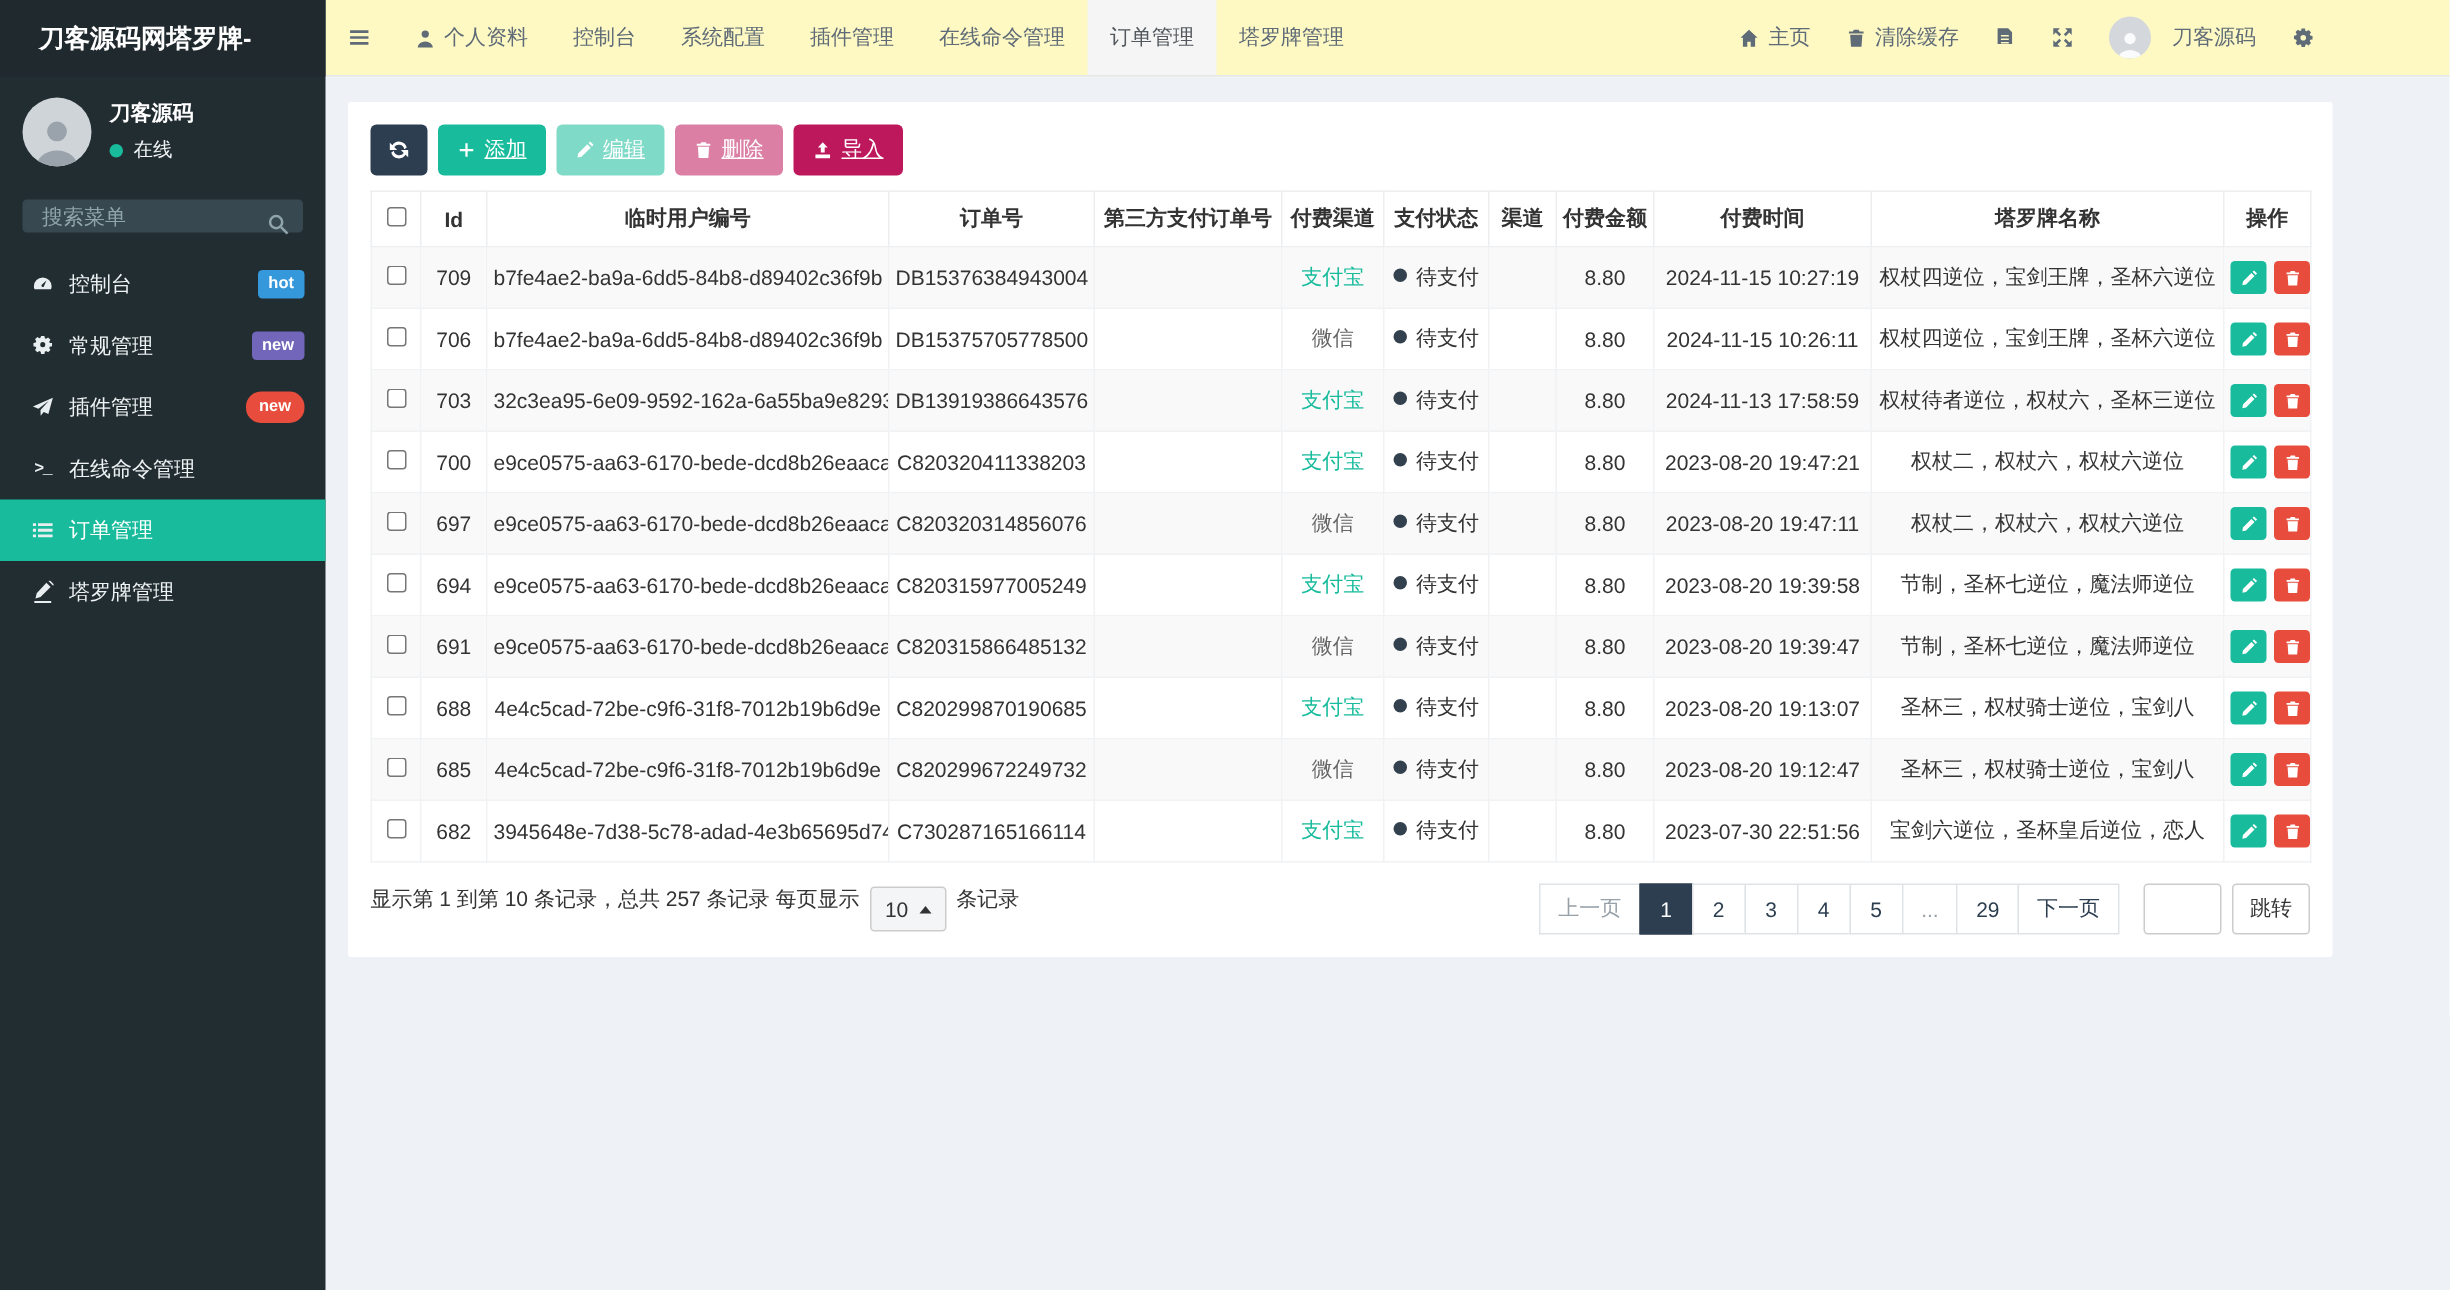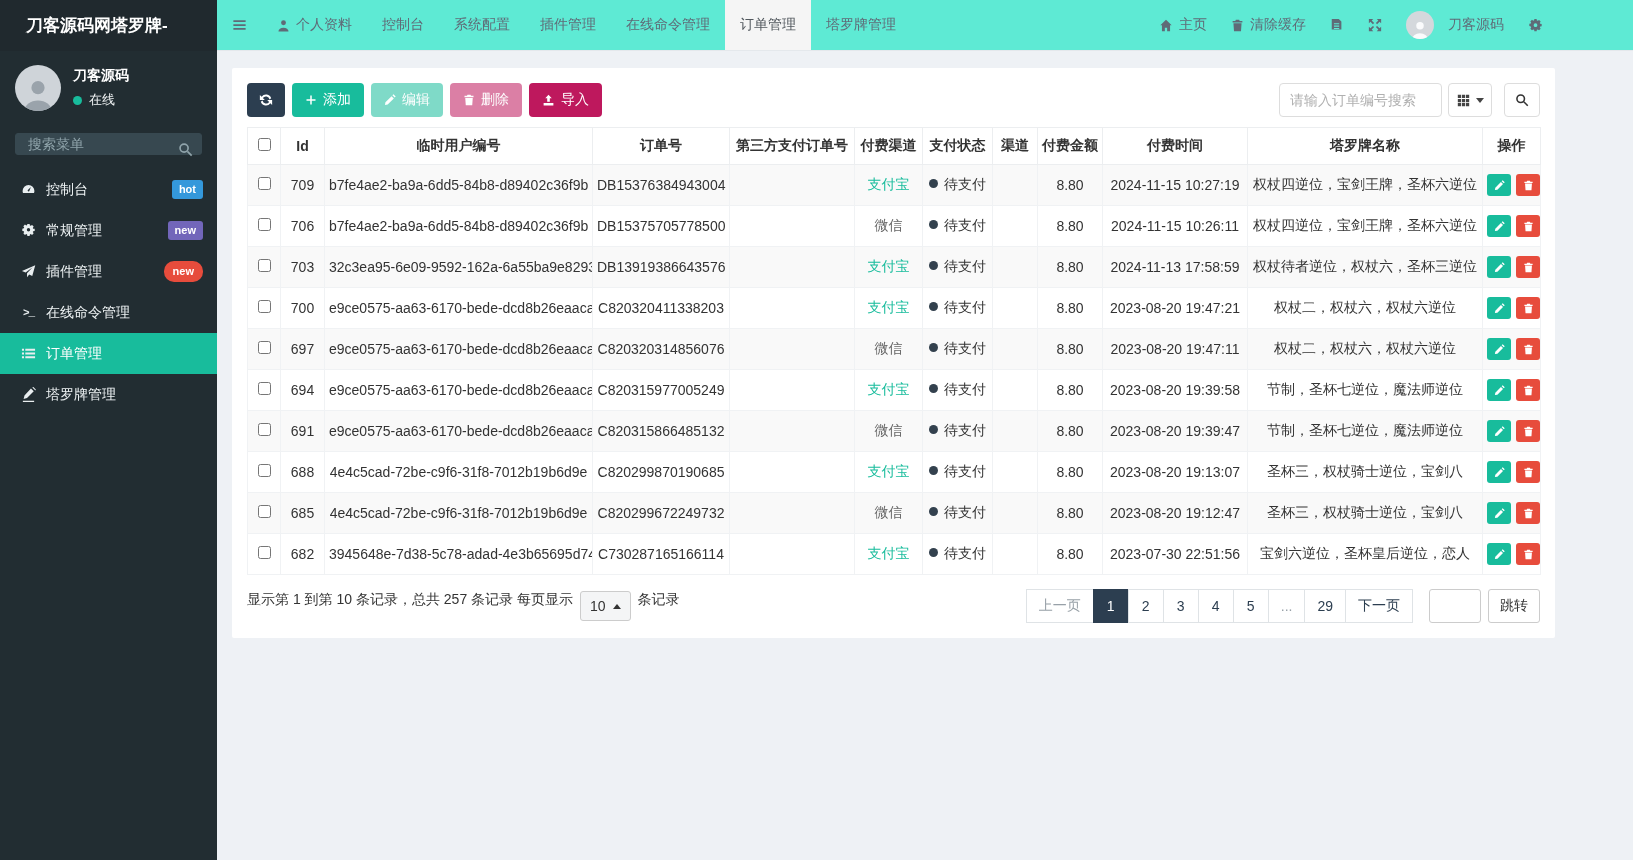--- a/index.html
+++ b/index.html
@@ -26,36 +26,36 @@
   .menu-item .m-ic svg { fill:currentColor; }
   .menu-item.active { background:#18bc9c; color:#fff; }
   .badge { margin-left:auto; font-size:11px; font-weight:bold; color:#fff; padding:2px 7px; border-radius:3px; line-height:1.3; }
   .badge.blue { background:#3498db; }
   .badge.purple { background:#7266ba; }
   .badge.red-pill { background:#e74c3c; border-radius:10px; padding:3px 9px; }
   .chev { margin-left:auto; width:0; height:0; border-left:4px solid transparent; border-right:4px solid transparent; border-top:5px solid #cfd8db; }
   .term-glyph { font-family:"Liberation Mono","DejaVu Sans Mono",monospace; font-size:11px; font-weight:bold; letter-spacing:-1px; }
 
   
-  .navbar { margin-left:217px; height:51px; background:#5eead4; border-bottom:1px solid #e4e8ec; display:flex; align-items:stretch; padding-right:78px; }
+  .navbar { margin-left:217px; height:51px; background:#fef9c3; border-bottom:1px solid #e4e8ec; display:flex; align-items:stretch; padding-right:78px; }
   .hamburger { display:flex; align-items:center; padding:0 15px; color:#5f6b77; cursor:pointer; }
   .nav-left { display:flex; align-items:stretch; }
   .nav-item { display:flex; align-items:center; gap:6px; padding:0 15px; color:#5f6b77; cursor:pointer; white-space:nowrap; }
   .nav-item.active { background:#f5f5f5; color:#52585e; }
   .nav-item svg { fill:#5f6b77; }
   .nav-right { margin-left:auto; display:flex; align-items:center; gap:0; }
   .nav-right .nav-item { padding:0 12px; }
   .avatar-sm { width:28px; height:28px; border-radius:50%; background:#d4d8dc; overflow:hidden; display:flex; align-items:flex-end; justify-content:center; }
   .avatar-sm svg { width:20px; height:20px; fill:#fafbfc; }
 
   
   .content { margin-left:217px; padding:17px 0 0 15px; }
   .panel { width:1323px; background:#fff; padding:15px; border-radius:2px; }
   .toolbar { display:flex; align-items:center; margin-bottom:10px; }
-  .btn { display:inline-flex; align-items:center; gap:6px; height:34px; border:none; border-radius:4px; color:#fff; font-size:14px; padding:0 13px; cursor:pointer; font-family:inherit; }
+  .btn { display:inline-flex; align-items:center; gap:6px; height:34px; border:none; border-radius:4px; color:#fff; font-size:14px; padding:0 13px; cursor:pointer; font-family:inherit;text-decoration:underline; }
   .btn svg { fill:#fff; }
   .btn.dark { background:#2c3e50; width:38px; justify-content:center; padding:0; }
   .btn.green { background:#18bc9c; }
   .btn.red { background:#be185d; }
   .btn.disabled { opacity:.55; cursor:default; }
   .toolbar .gap { width:7px; }
   .toolbar-right { margin-left:auto; display:flex; align-items:center; }
   .order-search { width:163px; height:34px; border:1px solid #ddd; border-radius:4px; padding:0 10px; font-size:14px; color:#333; outline:none; font-family:inherit; }
   .order-search::placeholder { color:#b0b0b0; }
   .btn-light { display:inline-flex; align-items:center; justify-content:center; gap:6px; height:34px; background:#fff; border:1px solid #ddd; border-radius:4px; color:#333; cursor:pointer; }
@@ -278,35 +278,20 @@
         <span>删除</span>
       </button>
       <span class="gap"></span>
       <button class="btn red">
         <svg width="13" height="13" viewBox="0 0 16 16">
             <path d="M8 1l4 4.3H9.6V9.5H6.4V5.3H4zM2 11h12v3.2H2z"></path>
           </svg>
         <span>导入</span>
       </button>
 
-      <div class="toolbar-right">
-        <input class="order-search" placeholder="请输入订单编号搜索" style="">
-        <span class="btn-light btn-cols">
-          <svg width="13" height="13" viewBox="0 0 16 16">
-              <path d="M1 1h4v4H1zM6 1h4v4H6zM11 1h4v4h-4zM1 6h4v4H1zM6 6h4v4H6zM11 6h4v4h-4zM1 11h4v4H1zM6 11h4v4H6zM11 11h4v4h-4z"></path>
-            </svg>
-          <span class="caret-down"></span>
-        </span>
-        <span class="btn-light btn-search">
-          <svg width="14" height="14" viewBox="0 0 16 16">
-              <circle cx="6.5" cy="6.5" r="4.3" fill="none" stroke="#333" stroke-width="1.8"></circle>
-              <path d="m10 10 4.6 4.6" stroke="#333" stroke-width="1.8"></path>
-            </svg>
-        </span>
-      </div>
     </div>
 
     <table class="orders">
       <colgroup>
         <col style="width:33px">
           <col style="width:44px">
           <col style="width:268px">
           <col style="width:137px">
         <col style="width:125px">
           <col style="width:68px">

